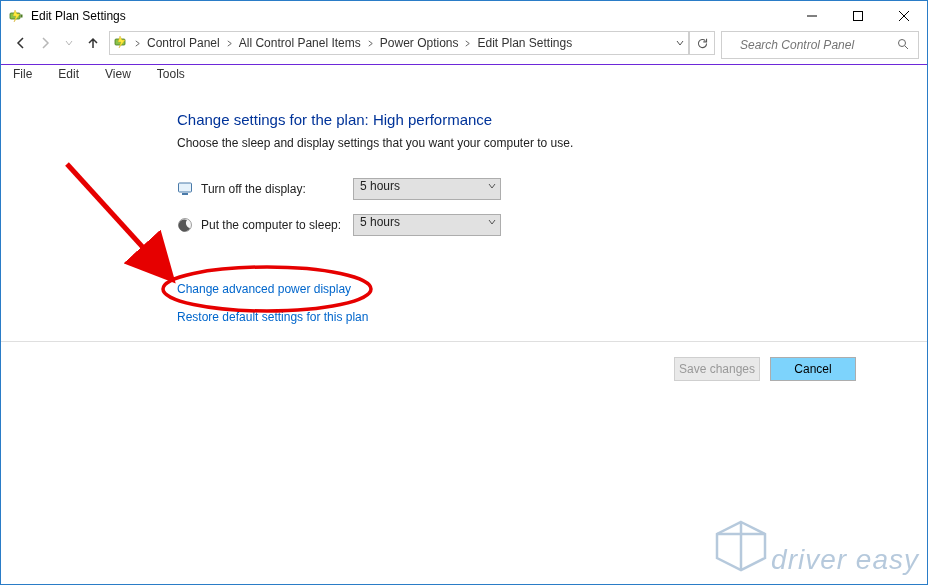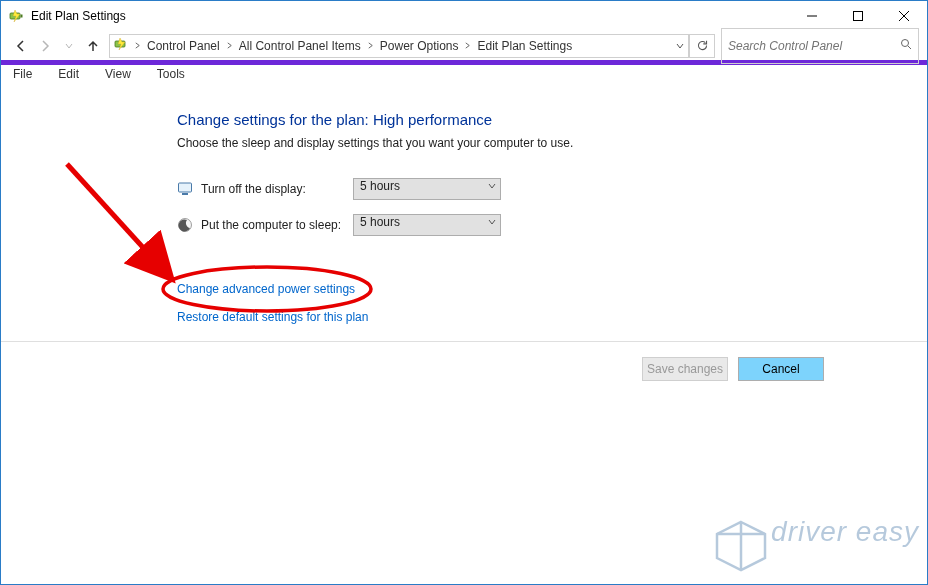--- a/index.html
+++ b/index.html
@@ -7,32 +7,32 @@
 
 
 .titlebar { height: 30px; display: flex; align-items: center; padding: 0 0 0 8px; background: #fff; }
 .titlebar .appicon { width: 16px; height: 16px; margin-right: 6px; }
 .titlebar .title { font-size: 12px; color: #000; }
 .titlebar .winctrls { margin-left: auto; display: flex; }
 .titlebar .winctrl { width: 46px; height: 30px; display: flex; align-items: center; justify-content: center; cursor: default; }
 .titlebar .winctrl svg { width: 10px; height: 10px; }
 
 
-.navbar { height: 34px; display: flex; align-items: center; padding: 0 8px; border-bottom: 5px solid #6d28d9; }
+.navbar { height: 34px; display: flex; align-items: flex-start; padding: 0 8px; border-bottom: 1px solid #6d28d9; }
 .navbtn { width: 24px; height: 24px; display: flex; align-items: center; justify-content: center; }
 .navbtn.dim { opacity: 0.35; }
 .navarrow svg { width: 16px; height: 16px; stroke: #555; }
 .chev svg { width: 8px; height: 8px; stroke: #555; }
 .addrbox { flex: 1; display: flex; align-items: center; height: 24px; border: 1px solid #cfcfcf; background: #fff; padding: 0 4px; font-size: 12px; gap: 4px; margin-left: 4px; }
 .addrbox .seg { color: #333; padding: 0 2px; white-space: nowrap; }
 .addrbox .segarrow { display: flex; align-items: center; }
 .addrbox .segarrow svg { width: 7px; height: 7px; stroke: #555; }
 .addrbox .dropbtn { margin-left: auto; display: flex; align-items: center; }
 .refreshbtn { width: 26px; height: 24px; border: 1px solid #cfcfcf; display: flex; align-items: center; justify-content: center; }
-.searchbox { width: 198px; height: 36px; border: 1px solid #cfcfcf; display: flex; align-items: center; padding: 0 6px; margin-left: 6px; }
+.searchbox { width: 198px; height: 28px; border: 1px solid #cfcfcf; display: flex; align-items: center; padding: 0 18px; margin-left: 6px; }
 .searchbox input { border: none; outline: none; flex: 1; font-size: 12px; font-style: italic; color: #888; background: transparent; }
 .searchicon svg { width: 12px; height: 12px; stroke: #666; }
 
 
 .menubar { height: 26px; display: flex; align-items: flex-start; padding: 0 8px; gap: 18px; font-size: 12px; color: #333; }
 .menubar .mitem { padding: 2px 4px; }
 
 
 .content { padding: 20px 0 0 176px; position: relative; }
 .heading { color: #003399; font-size: 15px; font-weight: 400; margin-bottom: 8px; }
@@ -42,29 +42,29 @@
 .rowicon { width: 16px; height: 16px; margin-right: 8px; }
 .rowlabel { width: 152px; font-size: 12px; color: #222; }
 .combo { width: 148px; height: 22px; border: 1px solid #adadad; background: #e1e1e1; display: flex; padding: 0 4px 0 6px; font-size: 12px; color: #222; }
 .combo .comboarrow { margin-left: auto; }
 .combo .comboarrow svg { width: 8px; height: 8px; stroke: #555; fill: #555; }
 
 .linkblock { margin-top: 46px; }
 .bluelink { color: #0066cc; font-size: 12px; margin-bottom: 14px; display: inline-block; }
 
 
-.footer { position: absolute; top: 340px; left: 0; right: 0; height: 54px; border-top: 1px solid #dfdfdf; display: flex; align-items: center; justify-content: flex-end; padding-right: 103px; gap: 10px; }
+.footer { position: absolute; top: 340px; left: 0; right: 0; height: 54px; border-top: 1px solid #dfdfdf; display: flex; align-items: center; justify-content: flex-end; padding-right: 71px; gap: 10px; }
 .btn { min-width: 86px; height: 24px; border: 1px solid #adadad; background: #7dd3fc; font-size: 12px; display: flex; align-items: center; justify-content: center; }
 .btn.disabled { color: #999; background: #e9e9e9; border-color: #cfcfcf; }
 
 
 .anno { position: absolute; pointer-events: none; }
 
 
-.watermark { position: absolute; right: 8px; bottom: 8px; opacity: 0.4; display: flex; align-items: flex-start; gap: 0; }
+.watermark { position: absolute; right: 8px; bottom: 8px; opacity: 0.4; display: flex; align-items: flex-end; gap: 0; }
 .watermark .wmtext { text-align: right; }
 .watermark .wm1 { font-size: 28px; color: #4a7aa9; font-style: italic; font-weight: 300; letter-spacing: 1px; }
 .watermark .wm2 { font-size: 14px; color: #4a7aa9; }
 </style>
 </head>
 <body>
 
 <div class="titlebar">
   <span class="appicon">
     <svg viewBox="0 0 16 16">
@@ -200,21 +200,21 @@
     <span class="rowlabel">Put the computer to sleep:</span>
     <div class="combo">
       <span>5 hours</span>
       <span class="comboarrow"><svg viewBox="0 0 8 8">
             <path d="M1 2 L4 6 L7 2" fill="none" stroke-width="1"></path>
           </svg></span>
     </div>
   </div>
 
   <div class="linkblock">
-    <div><a class="bluelink">Change advanced power settings</a></div>
+    <div><a class="bluelink">Change advanced power display</a></div>
     <div><a class="bluelink">Restore default settings for this plan</a></div>
   </div>
 </div>
 
 <div class="footer">
   <div class="btn disabled">Save changes</div>
   <div class="btn">Cancel</div>
 </div>
 
 <svg class="anno" style="left:58px; top:155px;" width="130" height="150" viewBox="0 0 130 150">

